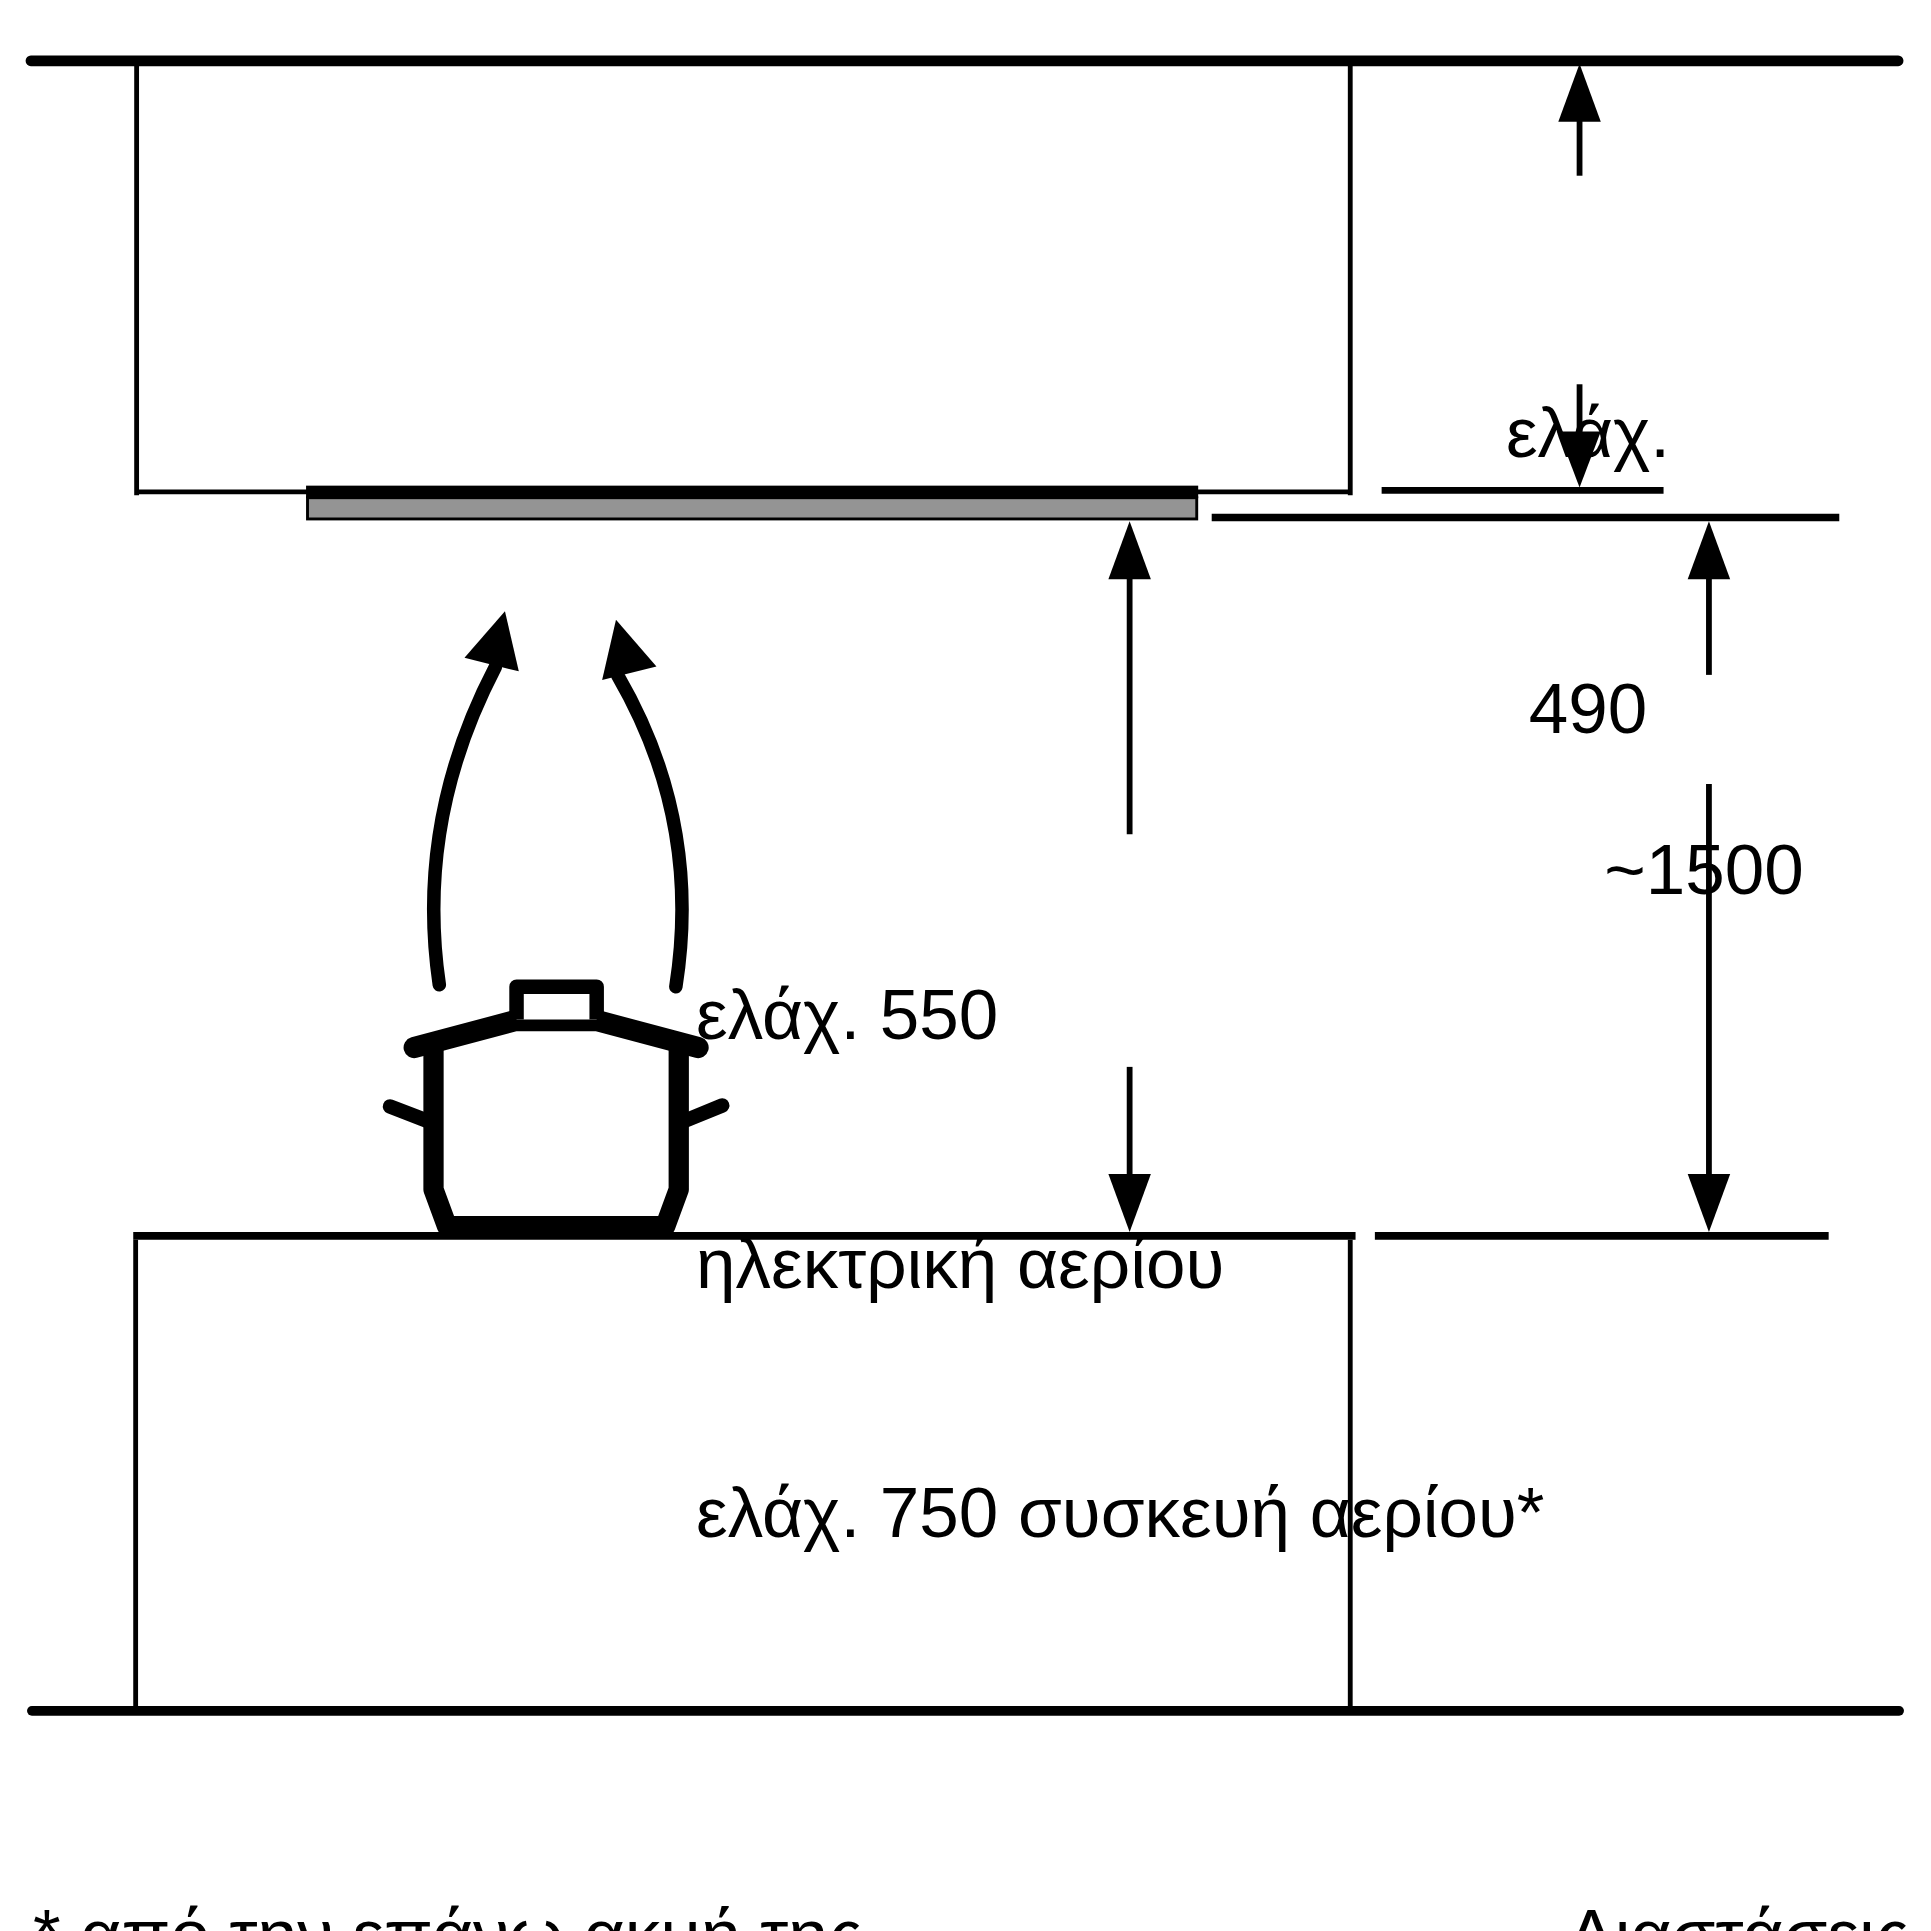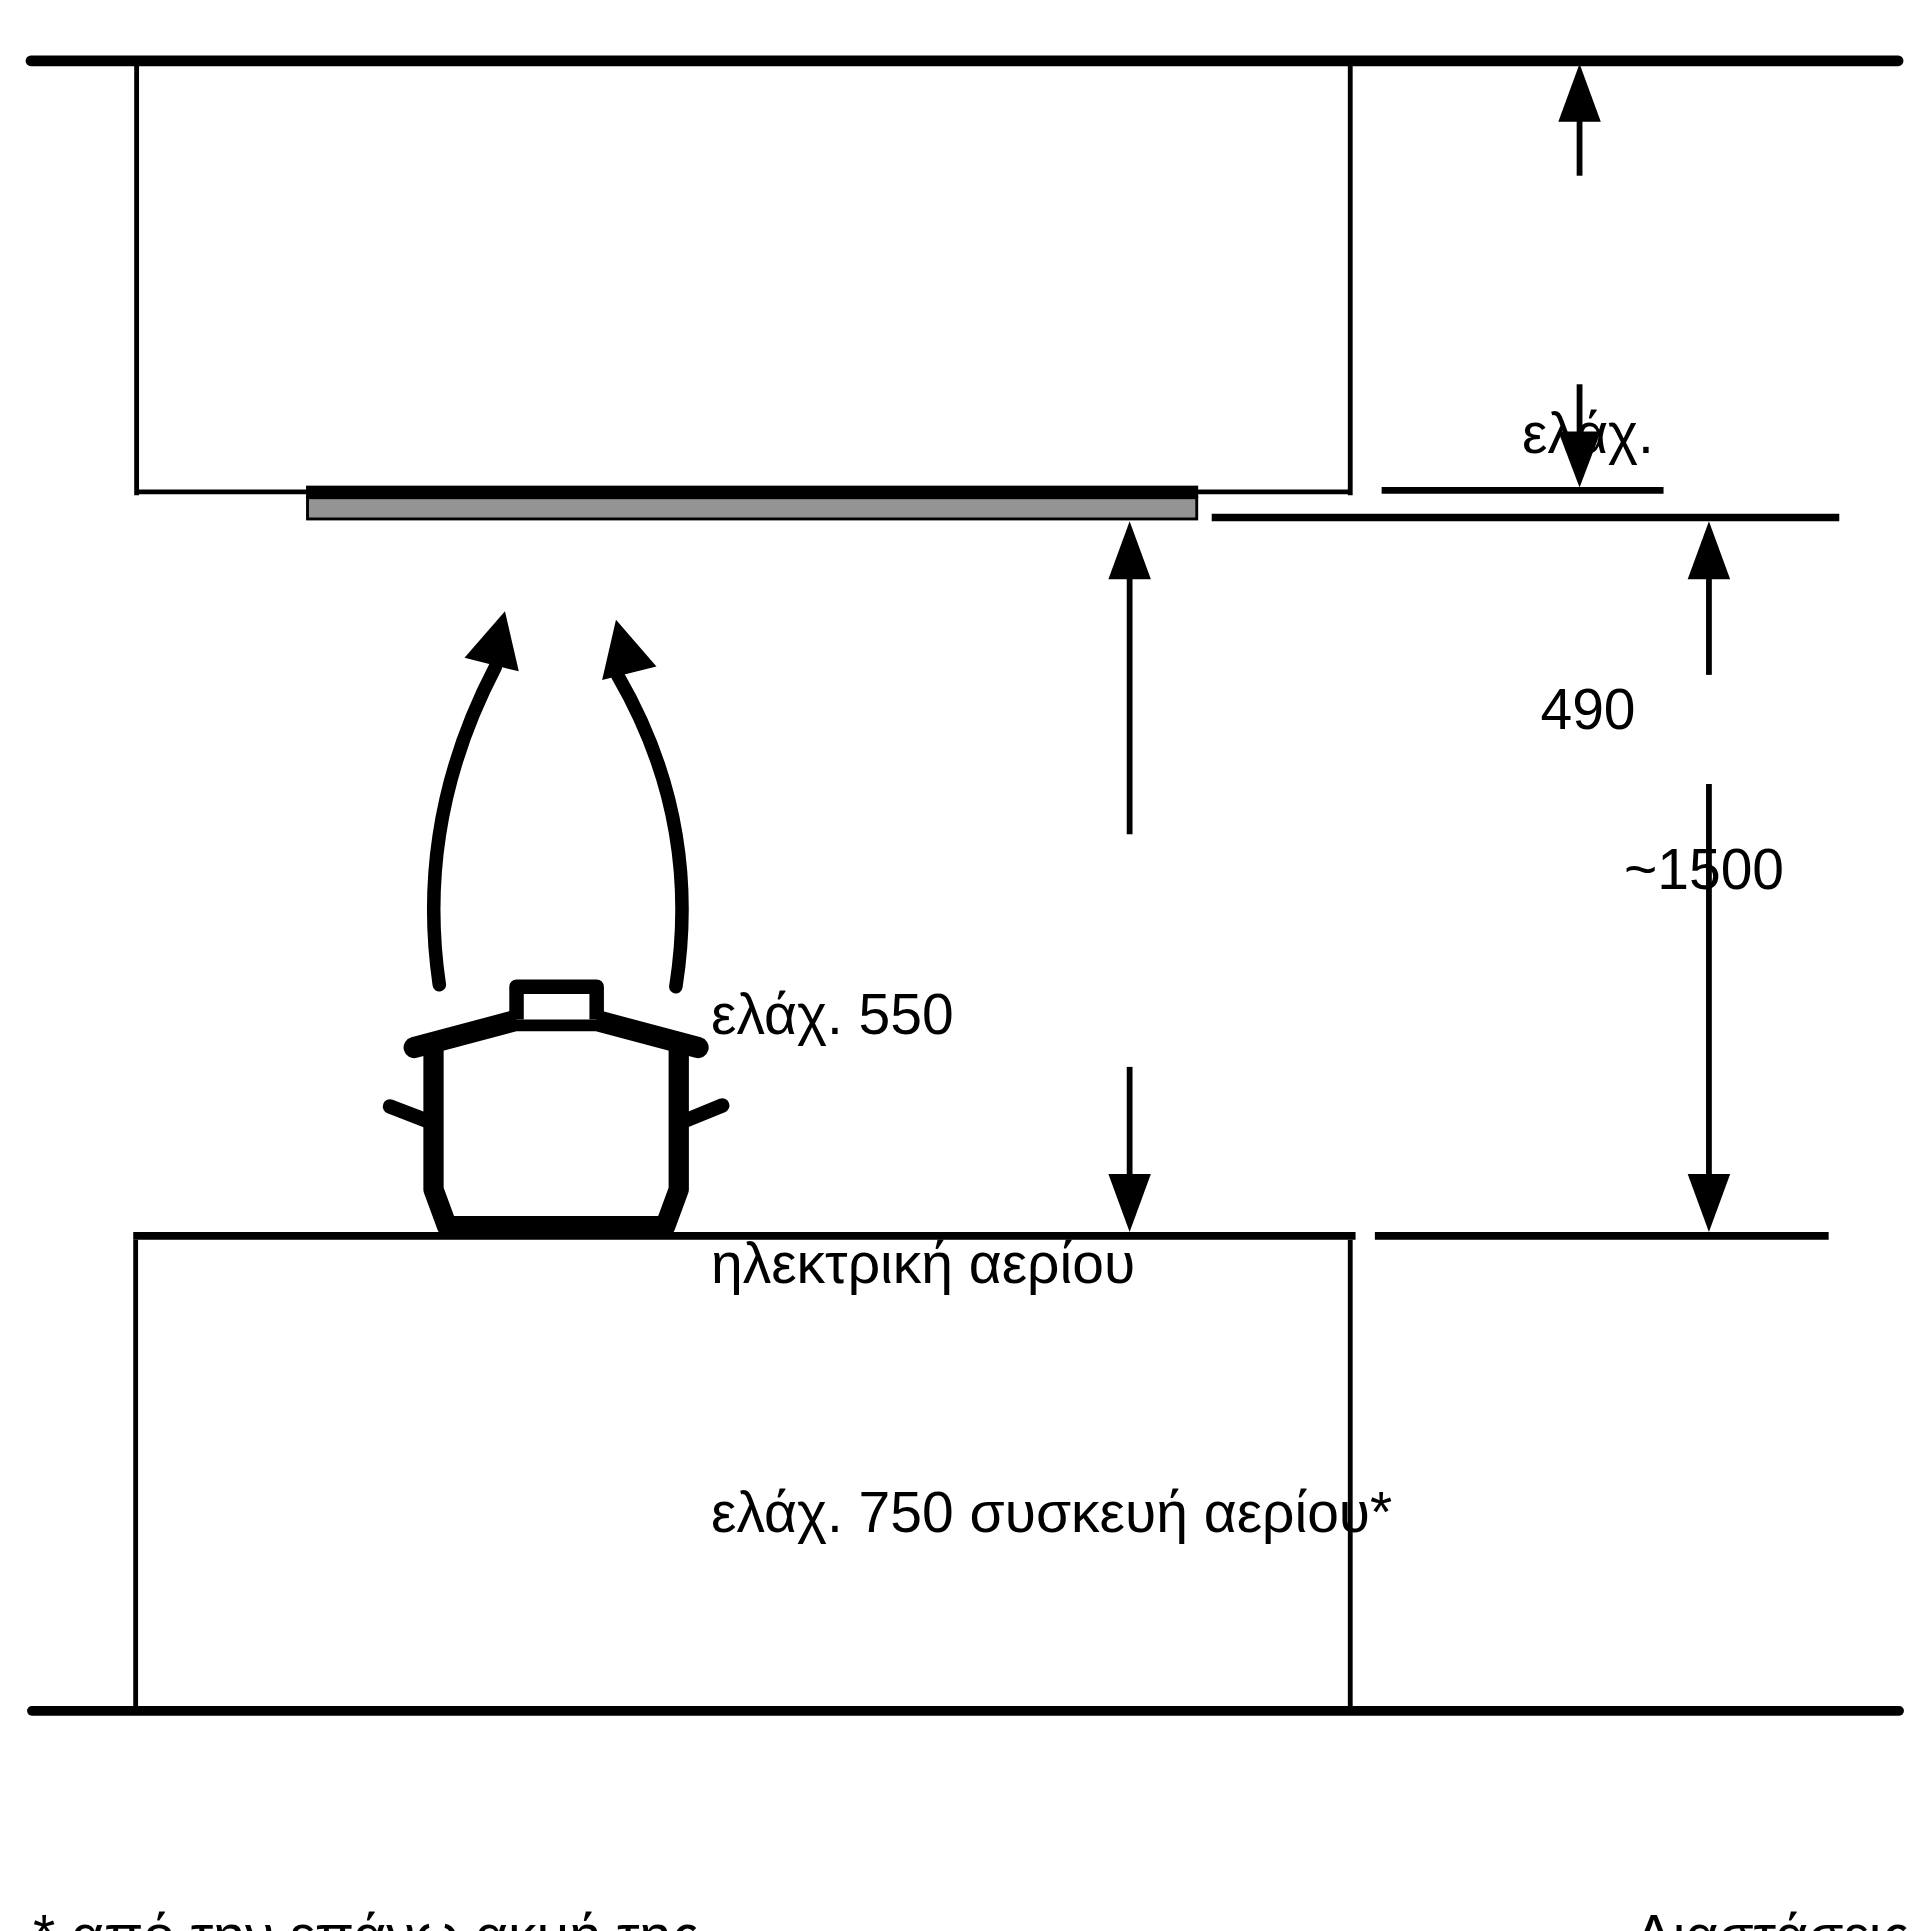--- a/index.html
+++ b/index.html
@@ -12,29 +12,29 @@
     position:relative;
     width:1931px;height:1931px;
     background:var(--bg);
     font-family:"Liberation Sans", sans-serif;
     color:var(--line);
     overflow:hidden;
   }
   .page svg{position:absolute;left:0;top:0;}
   .lbl{
     position:absolute;
-    font-size:57px;
+    font-size:71px;
     line-height:83px;
     white-space:pre;
     color:var(--line);
   }
   .lbl span{display:block;}
   #min290{left:1395px;top:203px;width:386px;text-align:center;line-height:92px;}
   #t1500{left:1511px;top:662px;width:386px;text-align:center;}
-  #clearance{left:711px;top:807px;text-align:left;}
+  #clearance{left:696px;top:807px;text-align:left;}
   #footnote{left:33px;top:1730px;text-align:left;line-height:82px;}
   #units{left:1330px;top:1730px;width:579px;text-align:right;line-height:82px;}
 </style>
 </head>
 <body>
 
 <div class="page">
 
   <svg width="1931" height="1931" viewBox="0 0 2000 2000">
 

